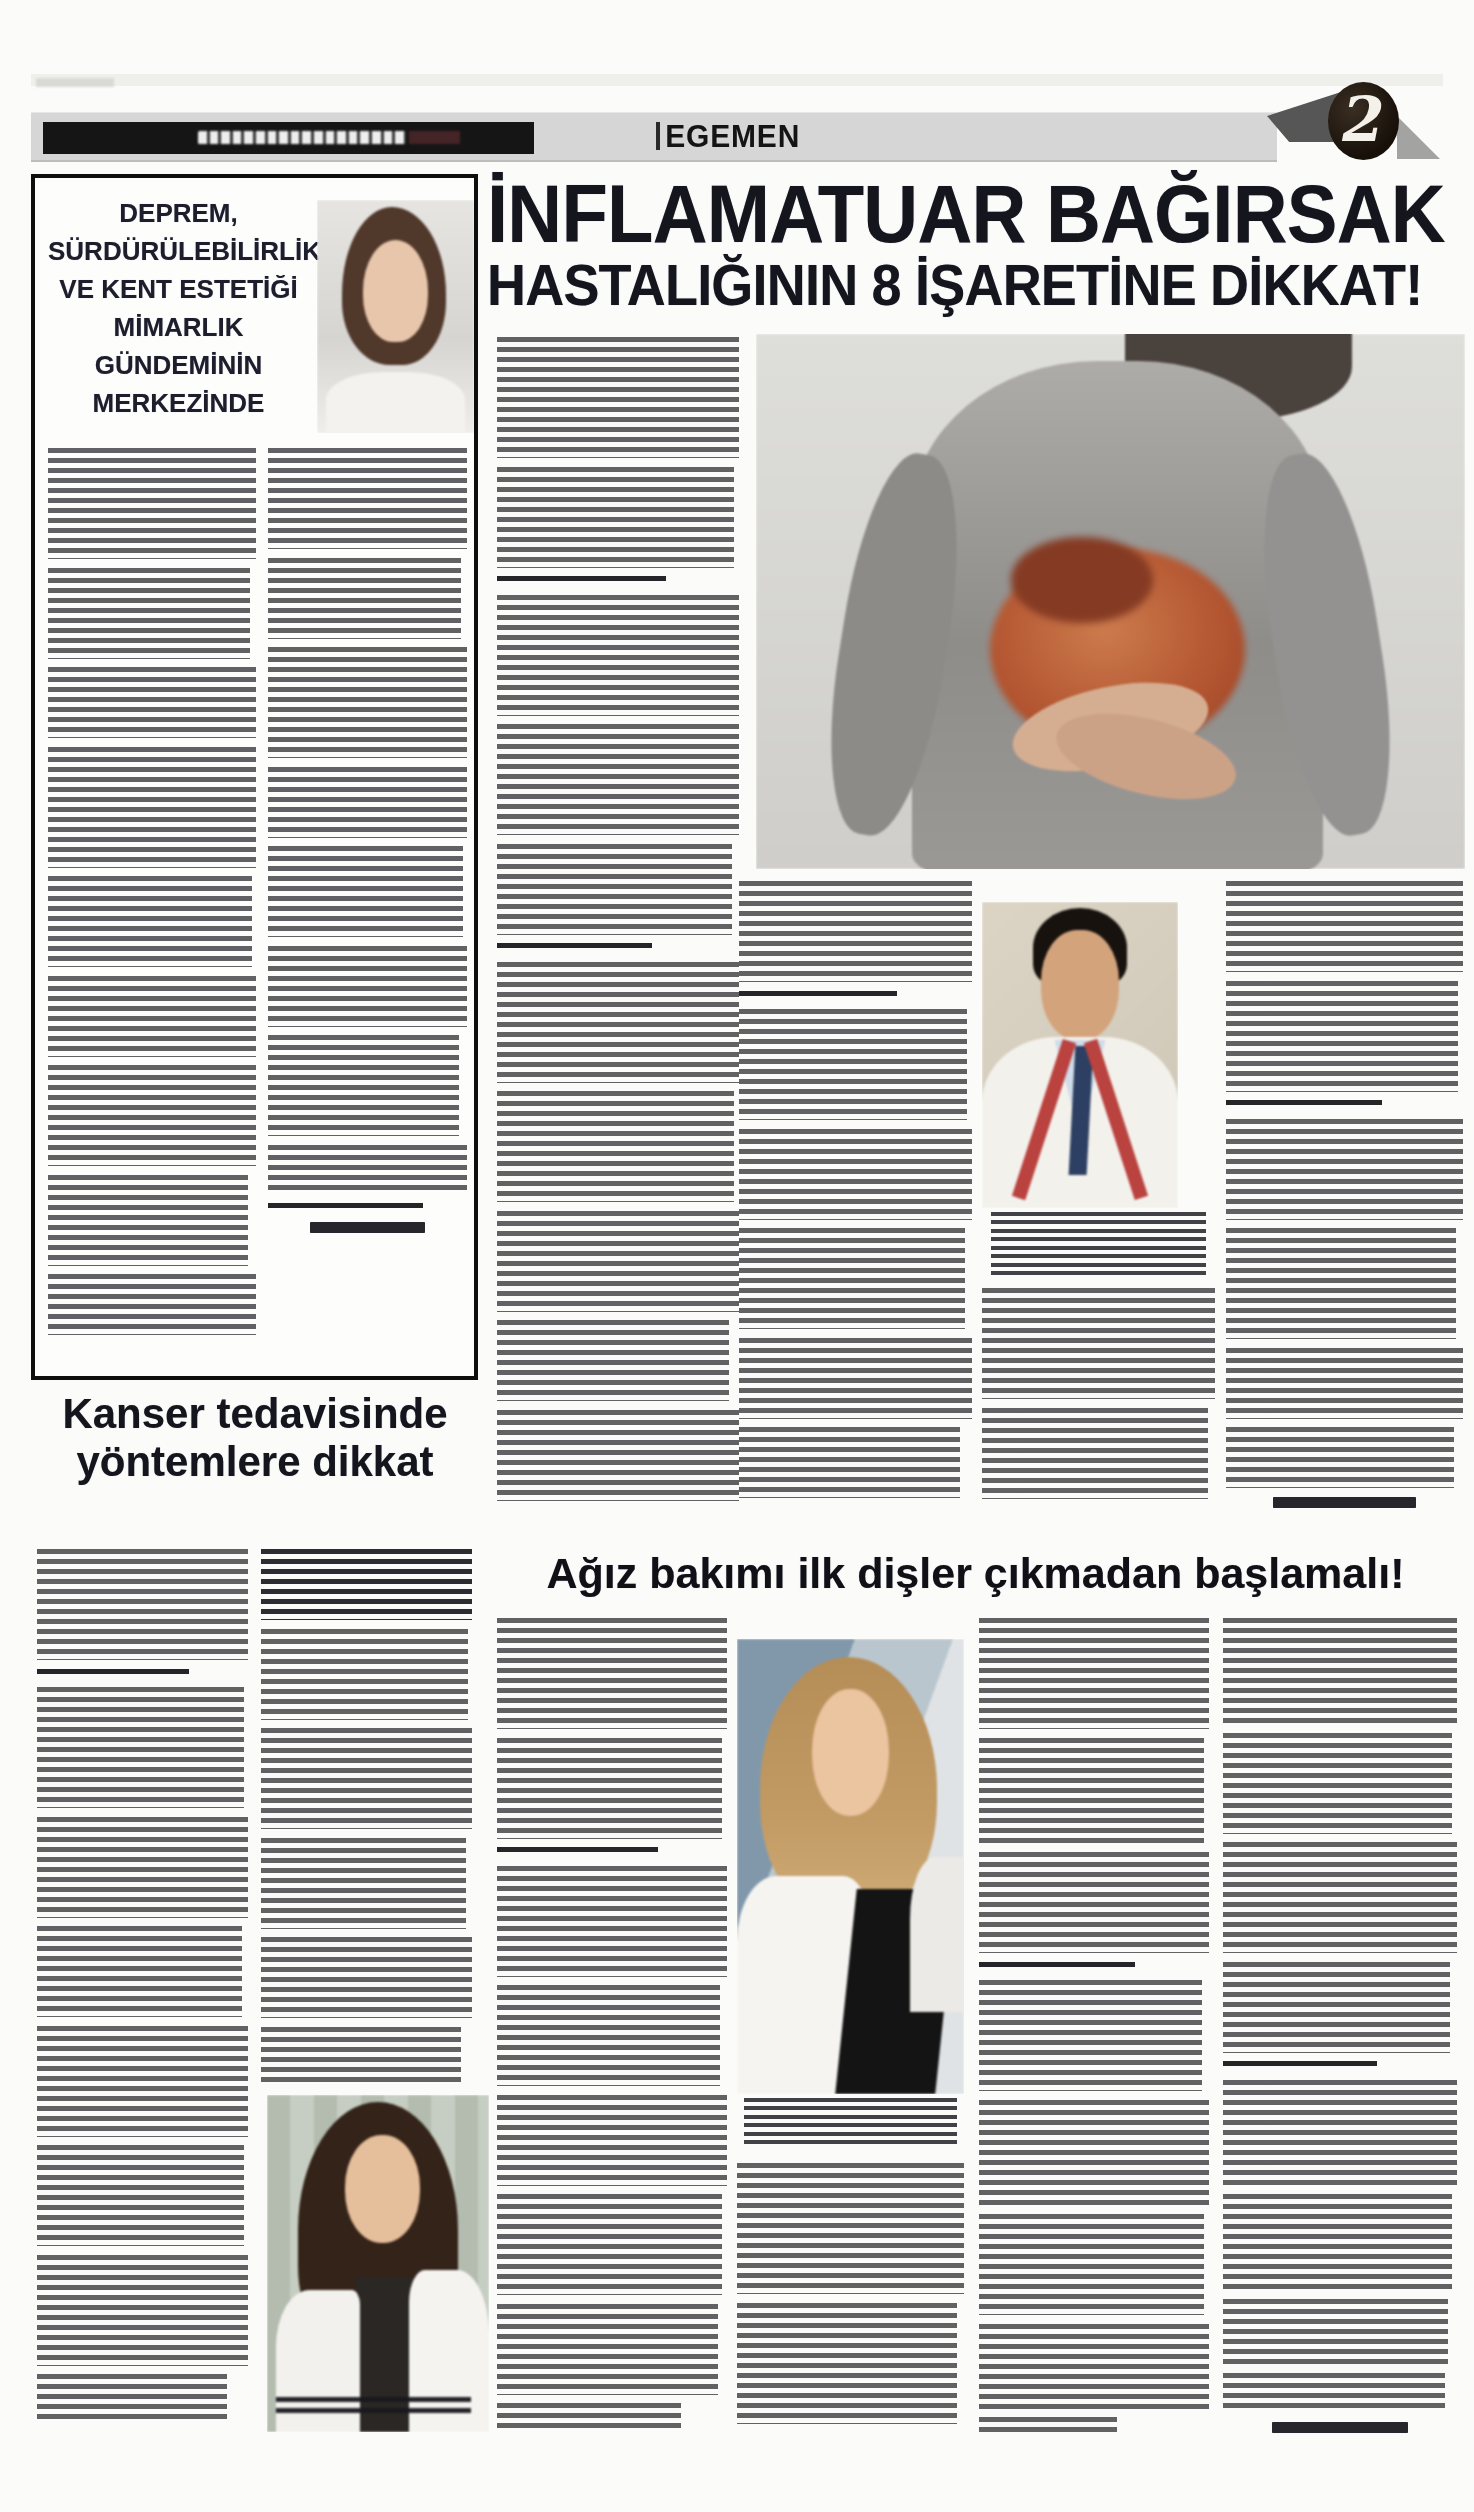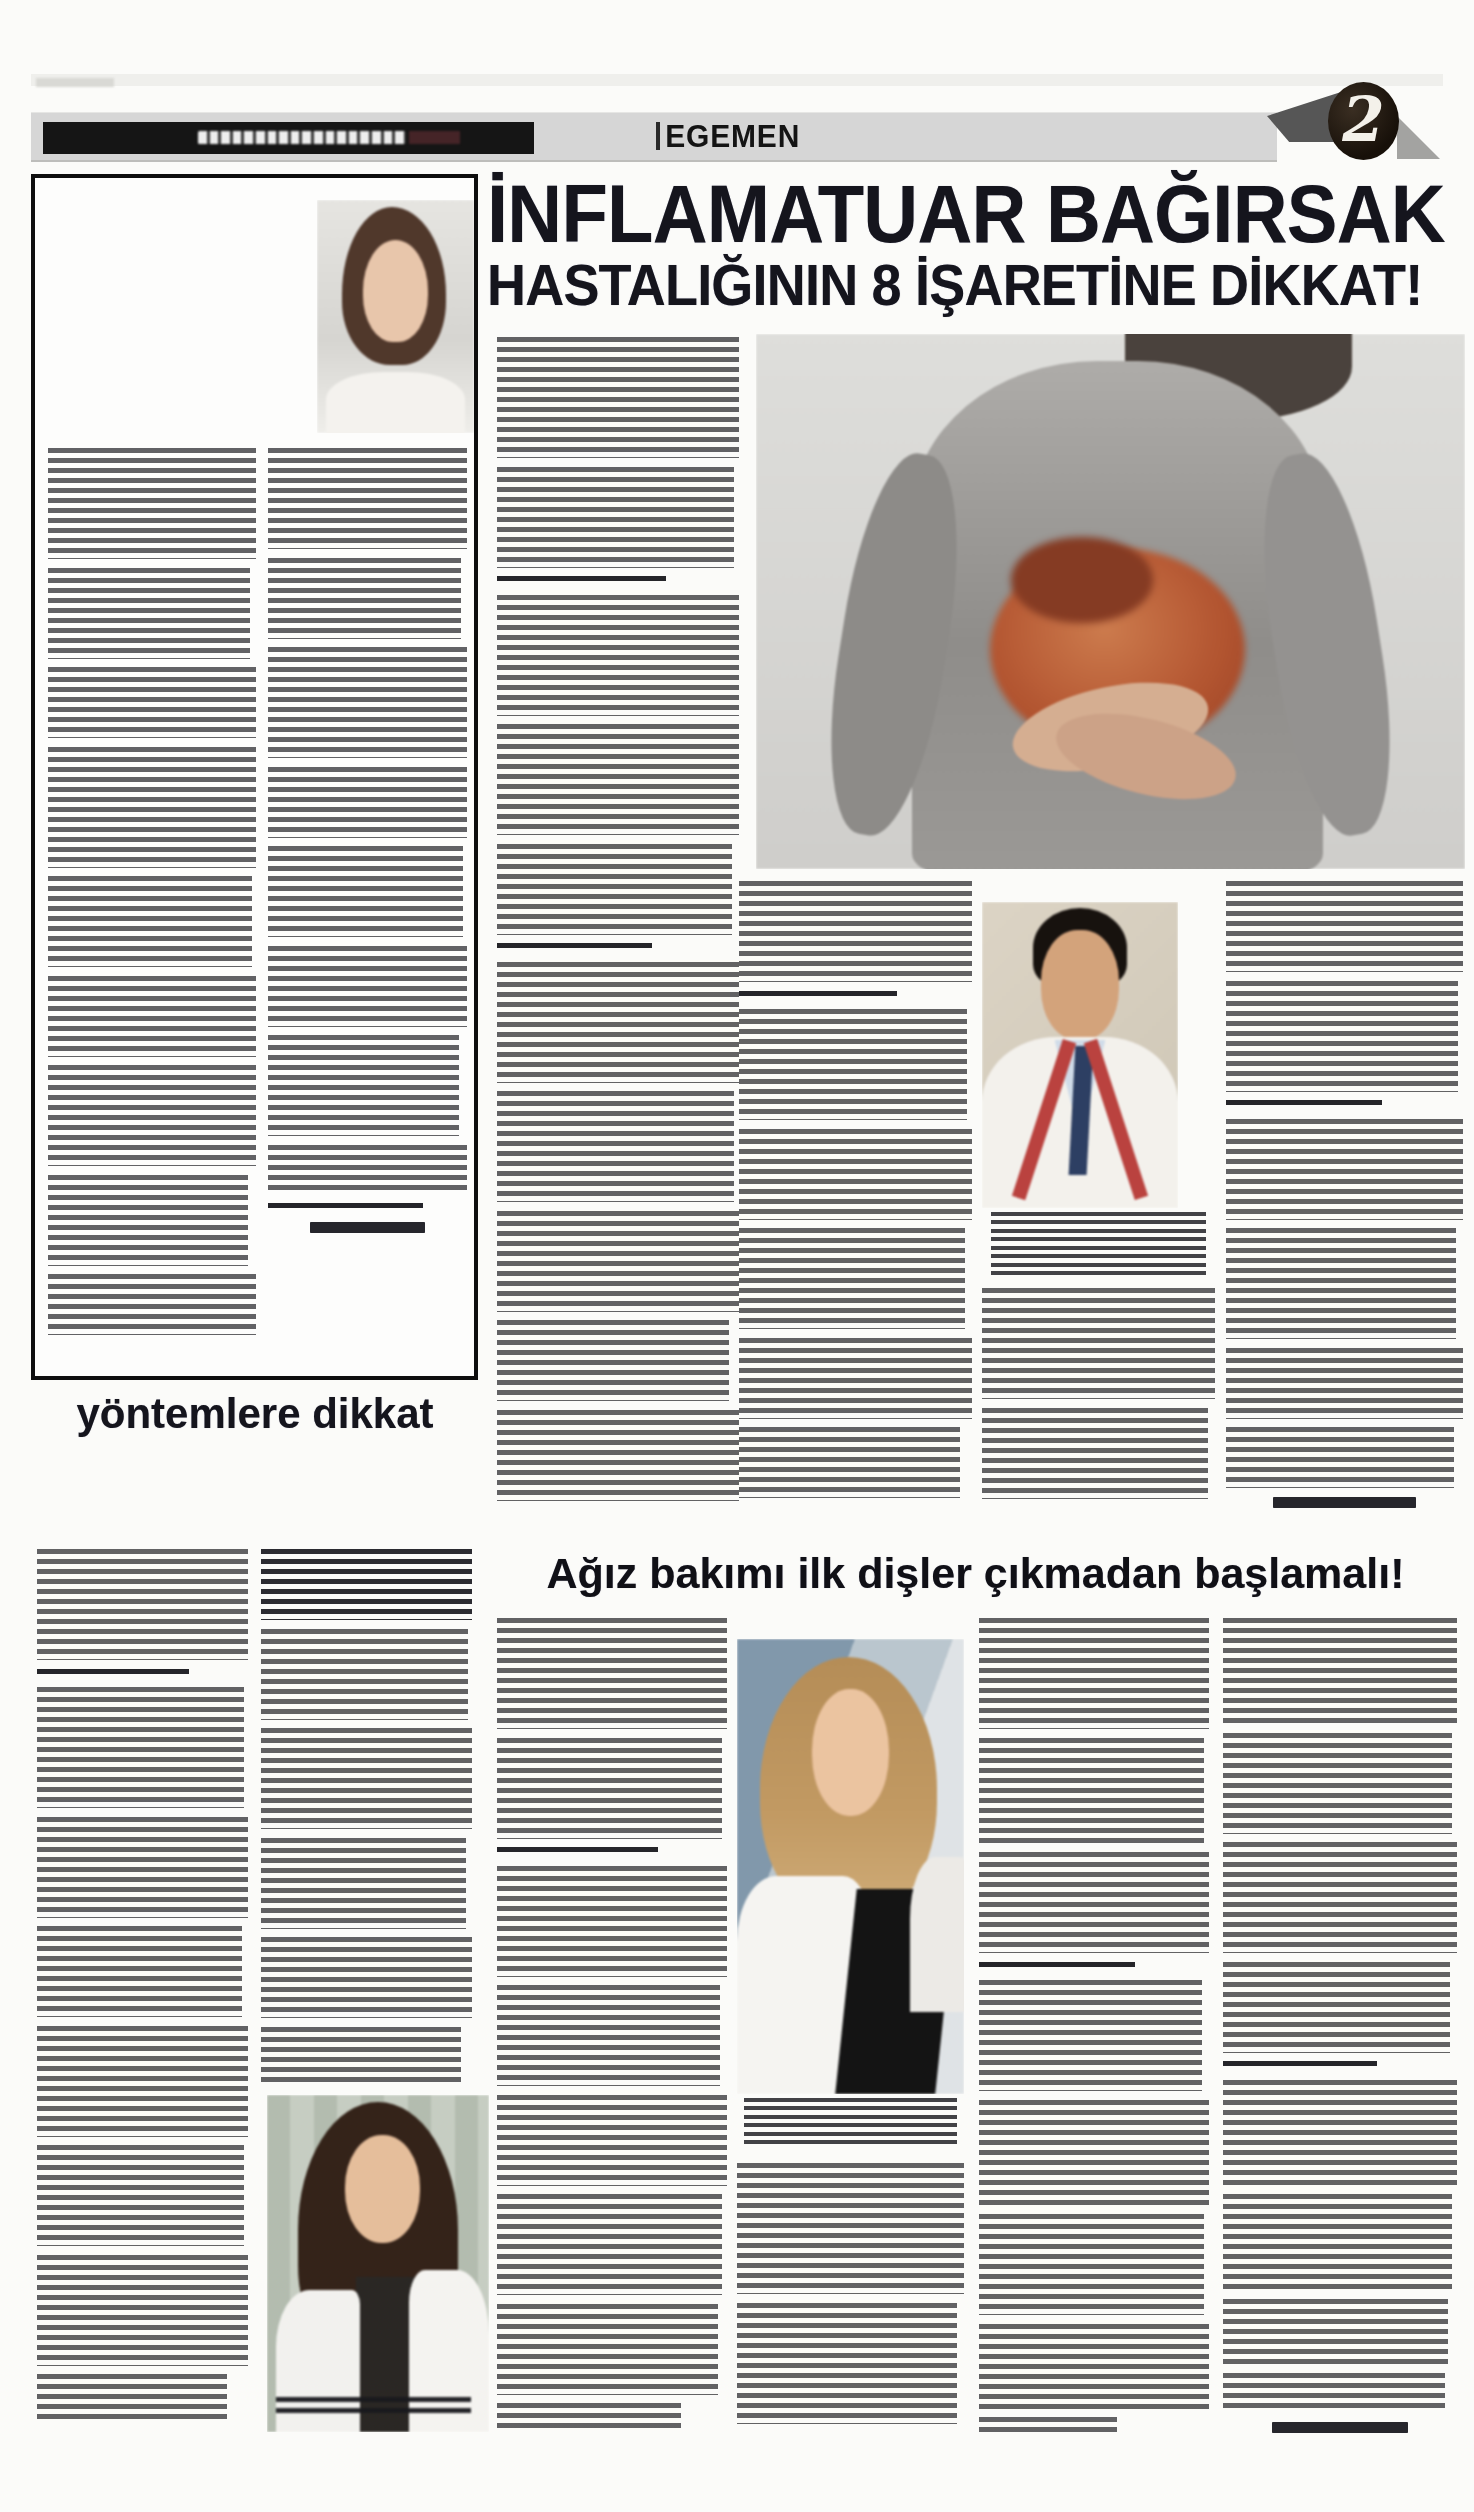--- a/index.html
+++ b/index.html
@@ -80,20 +80,28 @@
     <span class="word">EGEMEN</span>
   </div>
 
   <div class="wing"></div>
   <div class="page-circle">
     <span class="num">2</span>
   </div>
   <div class="tri-right"></div>
 
   <div class="sidebox"></div>
+  <div class="abs box-hl">
+    <span style="display:block">DEPREM,</span>
+    <span style="display:block">SÜRDÜRÜLEBİLİRLİK</span>
+    <span style="display:block">VE KENT ESTETİĞİ</span>
+    <span style="display:block">MİMARLIK</span>
+    <span style="display:block">GÜNDEMİNİN</span>
+    <span style="display:block">MERKEZİNDE</span>
+  </div>
 
   <div class="photo" style="left:317px;top:200px;width:157px;height:233px">
     <div class="art">
       <div style="inset:0;background:linear-gradient(180deg,#e6e5e1,#d6d5d1 60%,#efeeea)"></div>
       <div style="left:16%;top:3%;width:66%;height:68%;background:#52382a;border-radius:48% 52% 42% 46%/55% 55% 40% 40%"></div>
       <div style="left:29%;top:17%;width:42%;height:44%;background:#ebc6a8;border-radius:50% 50% 46% 46%"></div>
       <div style="left:6%;top:74%;width:88%;height:28%;background:#f4f2ee;border-radius:42% 42% 0 0"></div>
     </div>
   </div>
 
@@ -188,20 +196,21 @@
       <div class="g g-p" style="height: 111px; width: 98%;"></div>
       <div class="g g-b" style="height: 10px; width: 66%;"></div>
       <div class="g g-p" style="height: 101px;"></div>
       <div class="g g-p" style="height: 111px; width: 97%;"></div>
       <div class="g g-p" style="height: 71px;"></div>
       <div class="g g-p" style="height: 61px; width: 96%;"></div>
       <div class="g g-s" style="height: 11px; width: 60%;"></div>
     </div>
 
   <div class="abs cancer-hl">
+    <span style="display:block">Kanser tedavisinde</span>
     <span style="display:block">yöntemlere dikkat</span>
   </div>
   <div class="col" id="cancer-col1" style="left:37px;top:1549px;width:211px;height:889px">
       <div class="g g-p" style="height: 111px;"></div>
       <div class="g g-b" style="height: 10px; width: 72%;"></div>
       <div class="g g-p" style="height: 121px; width: 98%;"></div>
       <div class="g g-p" style="height: 101px;"></div>
       <div class="g g-p" style="height: 91px; width: 97%;"></div>
       <div class="g g-p" style="height: 111px;"></div>
       <div class="g g-p" style="height: 101px; width: 98%;"></div>

